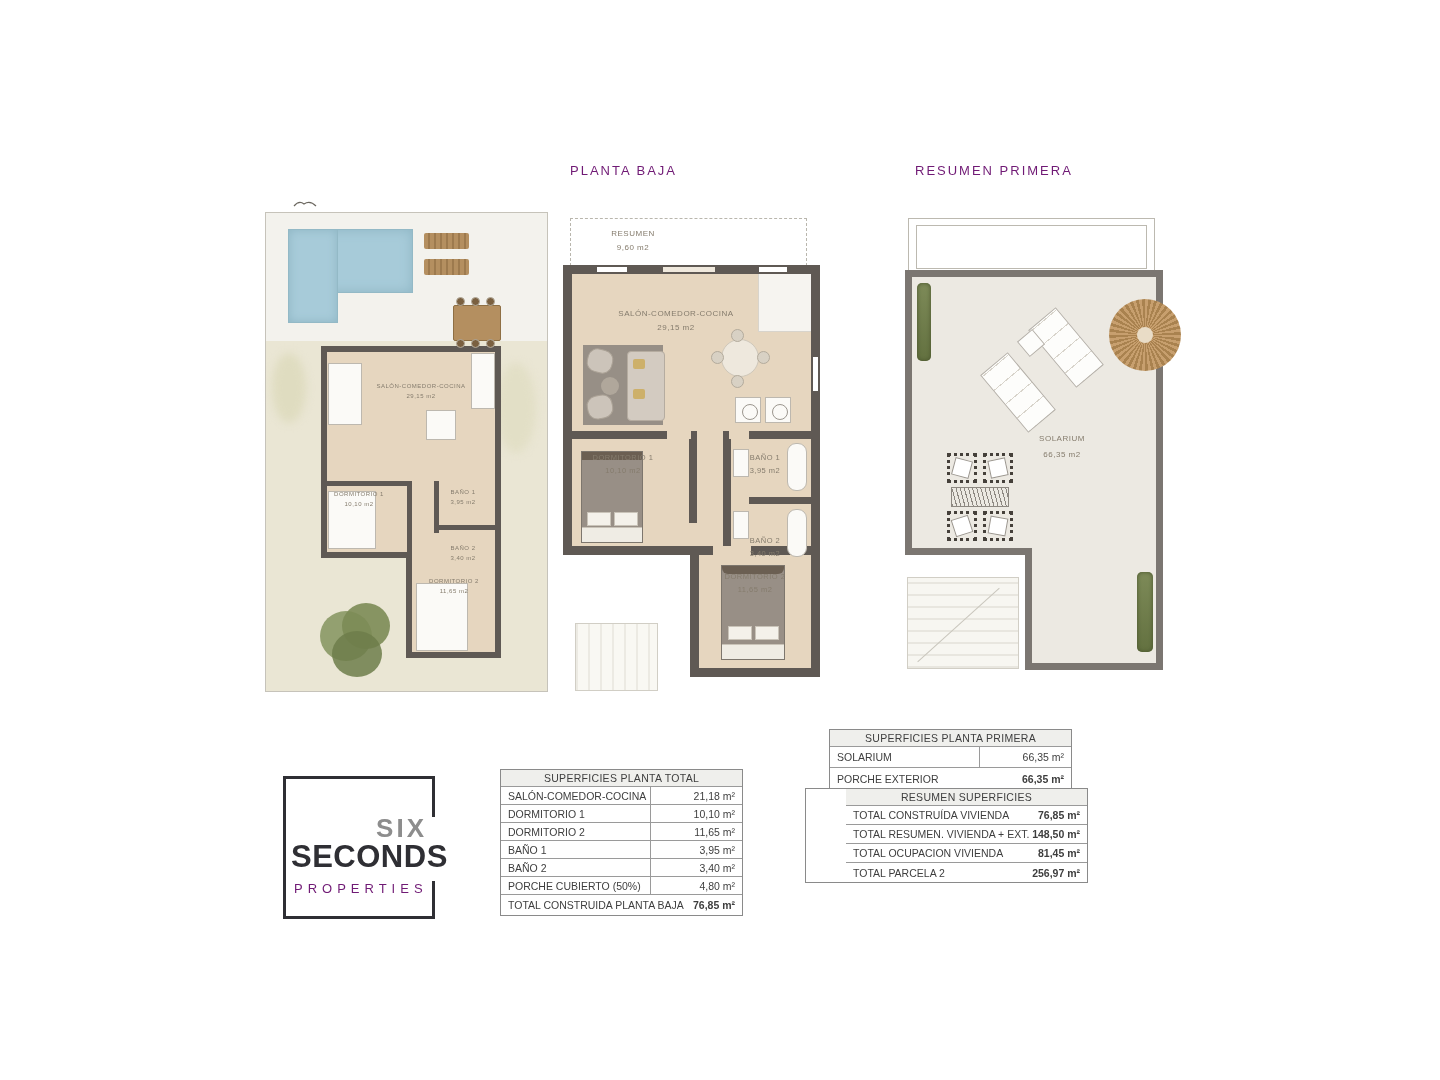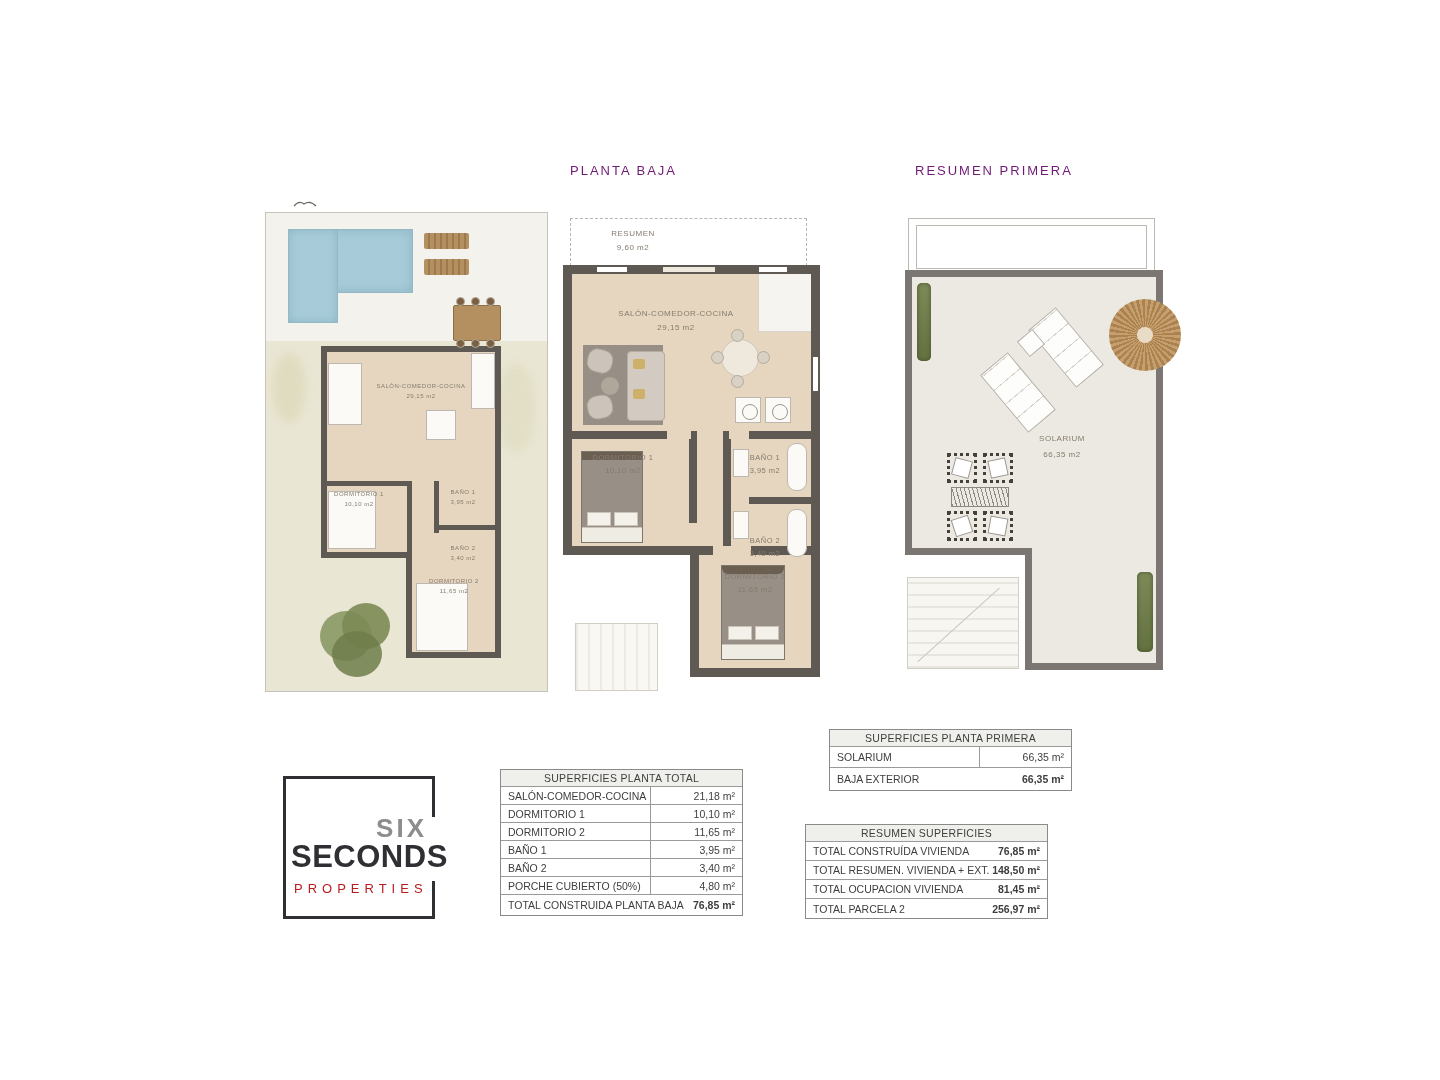--- a/index.html
+++ b/index.html
@@ -18,21 +18,21 @@
   .thead{height:16px;line-height:16px;text-align:center;background:#efefec;border-bottom:1px solid #9a9a9a;letter-spacing:.3px;}
   .trow{position:relative;display:flex;justify-content:space-between;align-items:center;height:18px;border-bottom:1px solid #9a9a9a;padding:0 7px;box-sizing:border-box;}
   .trow:last-child{border-bottom:none;}
   .trow.divided::after{content:"";position:absolute;left:62%;top:0;bottom:0;width:1px;background:#9a9a9a;}
   .trow.total .tv{font-weight:700;}
   .trow.bold .tv{font-weight:700;}
   
   .logo-box{position:absolute;border:3px solid #2f2f34;background:#fff;z-index:40;}
   .logo-six{position:absolute;right:5px;top:34px;font-size:26px;font-weight:bold;color:#8d8d8d;letter-spacing:3px;}
   .logo-seconds{position:absolute;left:5px;top:60px;font-size:31px;font-weight:bold;color:#2f2f34;white-space:nowrap;letter-spacing:.5px;}
-  .logo-props{position:absolute;left:8px;top:102px;font-size:13px;color:#b91c1c;letter-spacing:5px;white-space:nowrap;}
+  .logo-props{position:absolute;left:8px;top:102px;font-size:13px;color:#701a75;letter-spacing:5px;white-space:nowrap;}
   .logo-gap{position:absolute;right:-3px;top:38px;width:3px;height:64px;background:#fff;}
   
   .white-fix{position:absolute;background:#fbfaf7;border:1px solid #bdb8af;box-sizing:border-box;z-index:20;}
   .bed{position:absolute;background:#988f86;border:1px solid #7d766d;box-sizing:border-box;z-index:20;}
   .pillow{position:absolute;background:#f4f1ea;border:1px solid #c9c3b8;box-sizing:border-box;}
   .chair-dot{position:absolute;border-radius:50%;background:#d8d1c4;border:1px solid #b3ab9c;box-sizing:border-box;z-index:20;}
   .hedge{position:absolute;background:linear-gradient(#7d8a58,#637140);border-radius:5px;box-shadow:inset 0 0 4px #47522b;z-index:25;}
   .stairs{position:absolute;background:repeating-linear-gradient(0deg,#e8e6df 0 2px,#f7f6f1 2px 12px);border:1px solid #d1cec5;box-sizing:border-box;z-index:5;}
 </style>
 </head>
@@ -281,26 +281,26 @@
       </div>
   </div>
 
   <div class="tbl" style="left:805px;top:729px;width:241px;margin-left:24px;">
     <div class="thead">SUPERFICIES PLANTA PRIMERA</div>
     <div class="trow divided" style="height:21px;">
         <span class="tl">SOLARIUM</span>
         <span class="tv">66,35 m²</span>
       </div>
     <div class="trow total" style="height:22px;">
-        <span class="tl">BAJA EXTERIOR</span>
+        <span class="tl">PORCHE EXTERIOR</span>
         <span class="tv">66,35 m²</span>
       </div>
   </div>
 
-  <div class="tbl" style="left:805px;top:824px;width:241px;">
+  <div class="tbl" style="left:805px;top:788px;width:241px;padding-left:40px;">
     <div class="thead">RESUMEN SUPERFICIES</div>
     <div class="trow bold" style="height:19px;">
         <span class="tl">TOTAL CONSTRUÍDA VIVIENDA</span>
         <span class="tv">76,85 m²</span>
       </div>
     <div class="trow bold" style="height:19px;">
         <span class="tl">TOTAL RESUMEN. VIVIENDA + EXT.</span>
         <span class="tv">148,50 m²</span>
       </div>
     <div class="trow bold" style="height:19px;">

